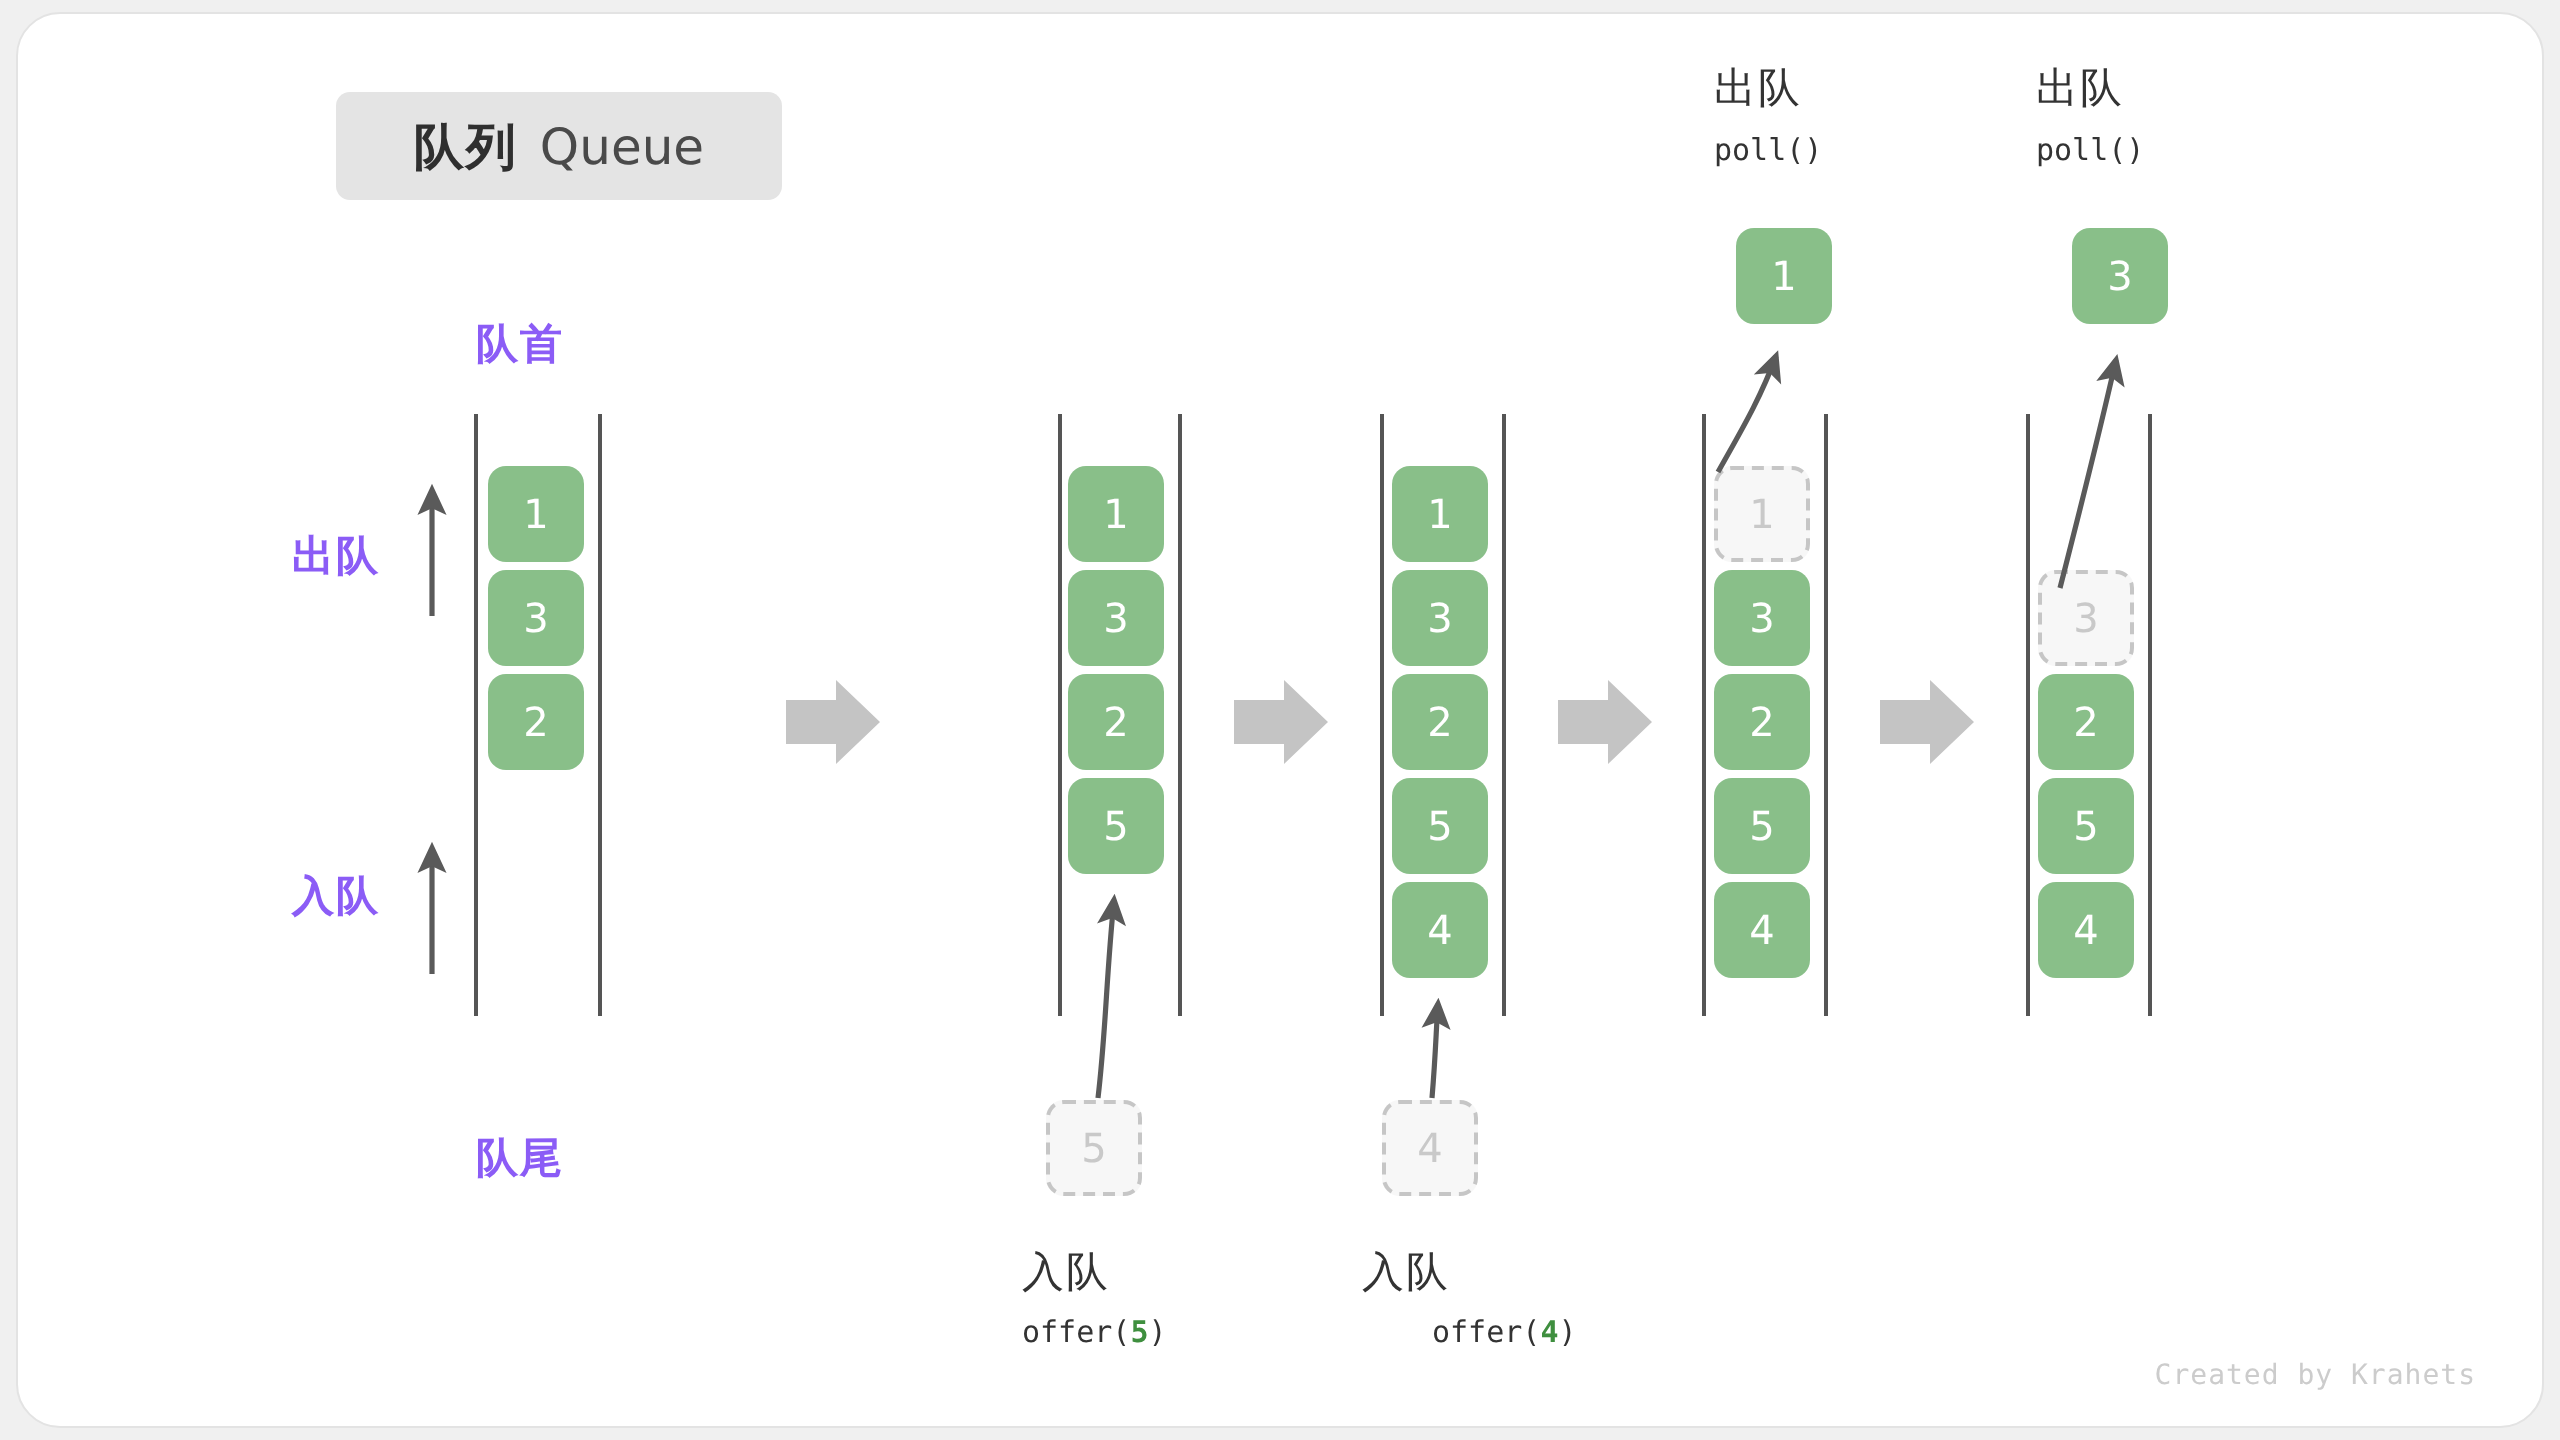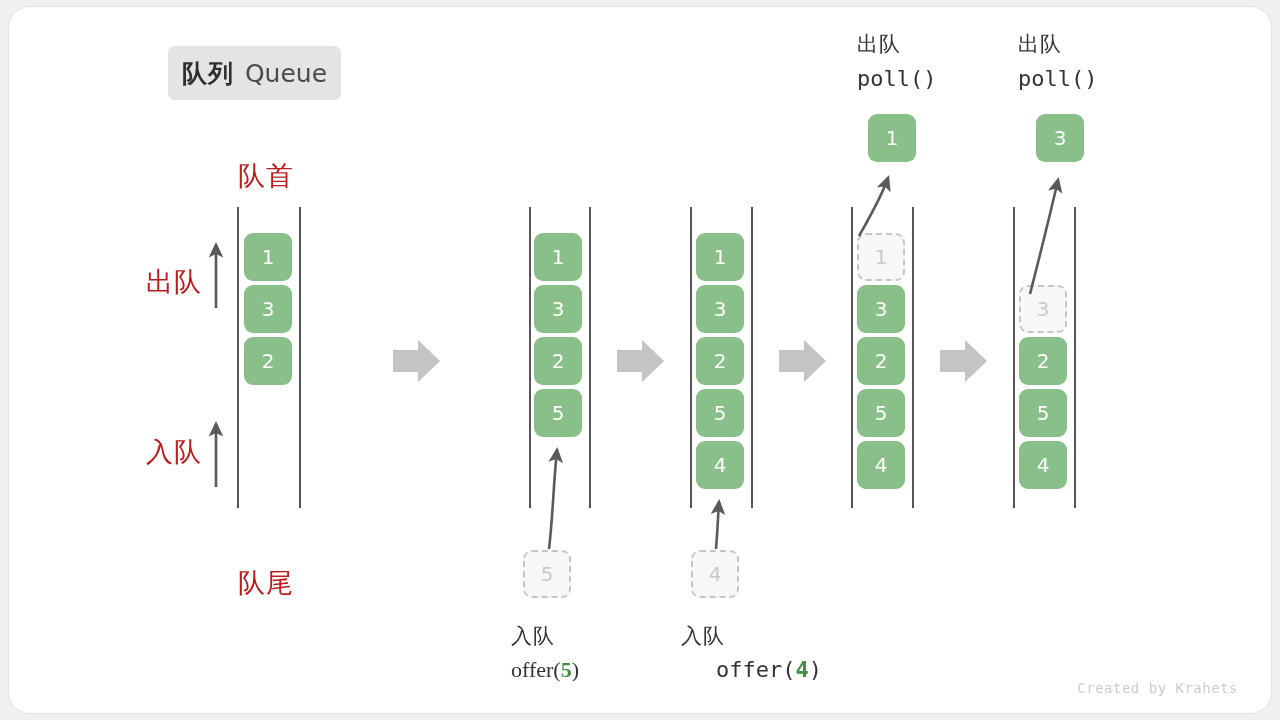--- a/index.html
+++ b/index.html
@@ -27,21 +27,21 @@
   svg.layer {
     position: absolute;
     left: 0; top: 0;
     width: 1280px; height: 720px;
     pointer-events: none;
   }
   
   .title-badge {
     position: absolute;
     left: 168px; top: 46px;
-    width: 173px; height: 54px;
+    width: 223px; height: 54px;
     background: #e4e4e4;
     border-radius: 7px;
     display: flex;
     align-items: center;
     justify-content: center;
     gap: 11px;
   }
   .title-cn {
     font-size: 25px;
     font-weight: bold;
@@ -53,33 +53,33 @@
     font-size: 25px;
     color: #4a4a4a;
   }
   
   .lbl {
     position: absolute;
     color: #333333;
     white-space: pre;
   }
   .lbl-bold-cn {
-    font-size: 27px;
-    font-weight: normal;
-    color: #b91c1c;
+    font-size: 21px;
+    font-weight: bold;
+    color: #8b5cf6;
     letter-spacing: 1px;
   }
   .lbl-cn {
     font-size: 21px;
     color: #333333;
     letter-spacing: 1px;
   }
   .lbl-mono {
     font-family: "DejaVu Sans Mono", "Liberation Mono", monospace;
-    font-size: 22px;
+    font-size: 15px;
     color: #333333;
   }
   .num-accent { color: #3f8f3f; font-weight: bold; }
   .credit {
     position: absolute;
     right: 42px;
     bottom: 24px;
     font-family: "DejaVu Sans Mono", "Liberation Mono", monospace;
     font-size: 14px;
     color: #cccccc;
@@ -140,21 +140,21 @@
   <div class="col">
     <div class="rail" style="left:529px; top:207px; height:301px;"></div>
     <div class="rail" style="left:589px; top:207px; height:301px;"></div>
     <div class="cell filled" style="left:534px; top:233px;">1</div>
     <div class="cell filled" style="left:534px; top:285px;">3</div>
     <div class="cell filled" style="left:534px; top:337px;">2</div>
     <div class="cell filled" style="left:534px; top:389px;">5</div>
     <div class="cell ghost" style="left:523px; top:550px;">5</div>
   </div>
   <div class="lbl lbl-cn" style="left:511px; top:622px;">入队</div>
-  <div class="lbl lbl-mono" style="left:511px; top:657px;font-family:Liberation Serif, serif;">offer(<span class="num-accent">5</span>)</div>
+  <div class="lbl lbl-mono" style="left:511px; top:657px;">offer(<span class="num-accent">5</span>)</div>
 
   <div class="col">
     <div class="rail" style="left:690px; top:207px; height:301px;"></div>
     <div class="rail" style="left:751px; top:207px; height:301px;"></div>
     <div class="cell filled" style="left:696px; top:233px;">1</div>
     <div class="cell filled" style="left:696px; top:285px;">3</div>
     <div class="cell filled" style="left:696px; top:337px;">2</div>
     <div class="cell filled" style="left:696px; top:389px;">5</div>
     <div class="cell filled" style="left:696px; top:441px;">4</div>
     <div class="cell ghost" style="left:691px; top:550px;">4</div>

